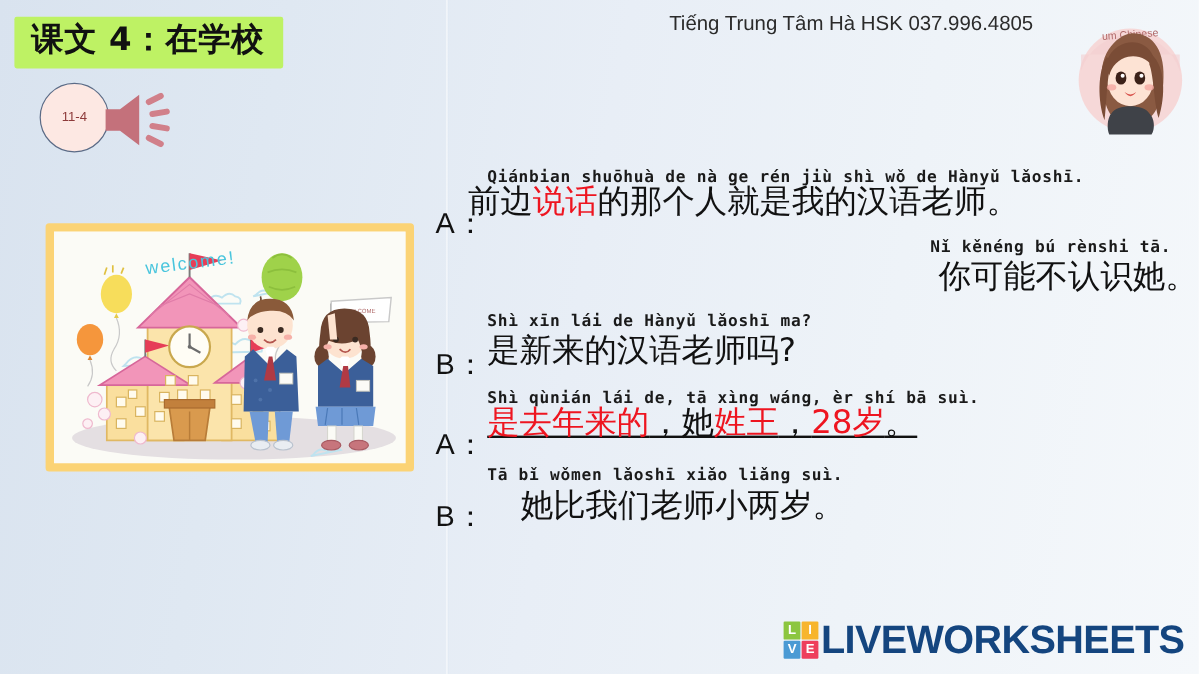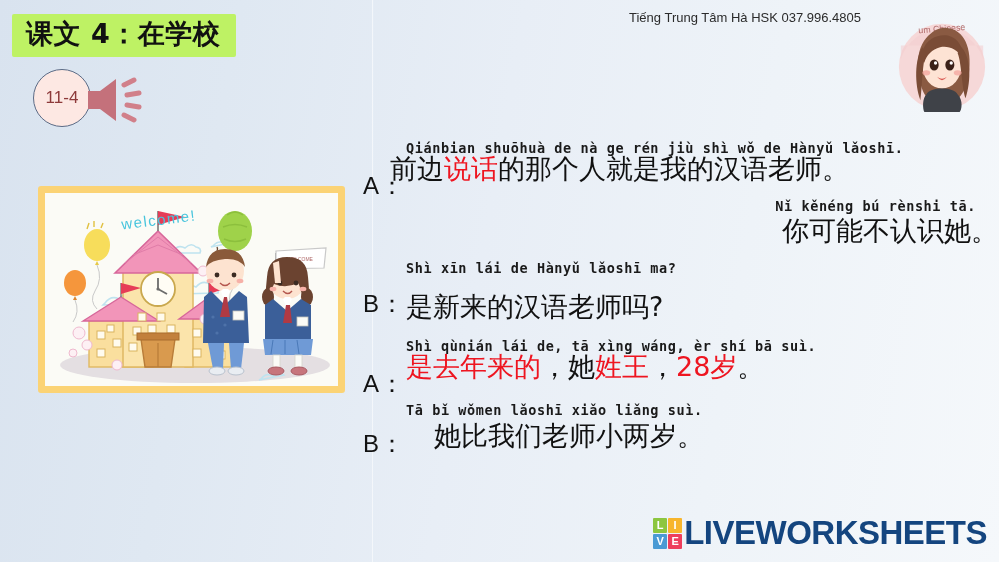--- a/index.html
+++ b/index.html
@@ -63,37 +63,37 @@
     width: 56px;
     height: 56px;
     border-radius: 50%;
     background: #fde8e3;
     border: 1.3px solid #5b6b86;
     display: flex;
     align-items: center;
     justify-content: center;
   }
   .audio-circle span {
-    font-size: 17px;
+    font-size: 11px;
     color: #8d3a3a;
     font-weight: normal;
     font-family: "Liberation Sans", sans-serif;
   }
   .speaker-icon {
     position: absolute;
     left: 53px;
     top: 8px;
   }
 
   
   .header-text {
     position: absolute;
     right: 138px;
     top: 10px;
-    font-size: 13px;
+    font-size: 17px;
     color: #2b2b2b;
     font-family: "Liberation Sans", sans-serif;
     white-space: nowrap;
   }
   .avatar {
     position: absolute;
     right: 8px;
     top: 16px;
     width: 98px;
     height: 98px;
@@ -166,24 +166,24 @@
     z-index: 2;
   }
   .hanzi .red { color: #ee1520; }
   .turn-1 .speaker { top: 30px; }
   .turn-1 .hanzi { margin-top: -4px; }
   .turn-2 { margin-top: 14px; text-align: right; }
   .turn-2 .pinyin { margin-left: 48px; }
   .turn-2 .hanzi { margin-left: 62px; margin-top: 0px; }
   .turn-3 { margin-top: 14px; }
   .turn-3 .speaker { top: 28px; }
-  .turn-3 .hanzi { margin-left: 48px; margin-top: 14px; }
+  .turn-3 .hanzi { margin-left: 48px; margin-top: 0; }
   .turn-4 { margin-top: 16px; }
   .turn-4 .speaker { top: 30px; }
-  .turn-4 .hanzi { margin-left: 48px; margin-top: -4px; }
+  .turn-4 .hanzi { margin-left: 48px; margin-top: -4px; text-decoration: underline; }
   .turn-5 { margin-top: 20px; }
   .turn-5 .speaker { top: 26px; }
   .turn-5 .hanzi { margin-left: 76px; margin-top: 1px; }
 
   
   .lw-logo {
     position: absolute;
     right: 12px;
     bottom: 10px;
     display: flex;

